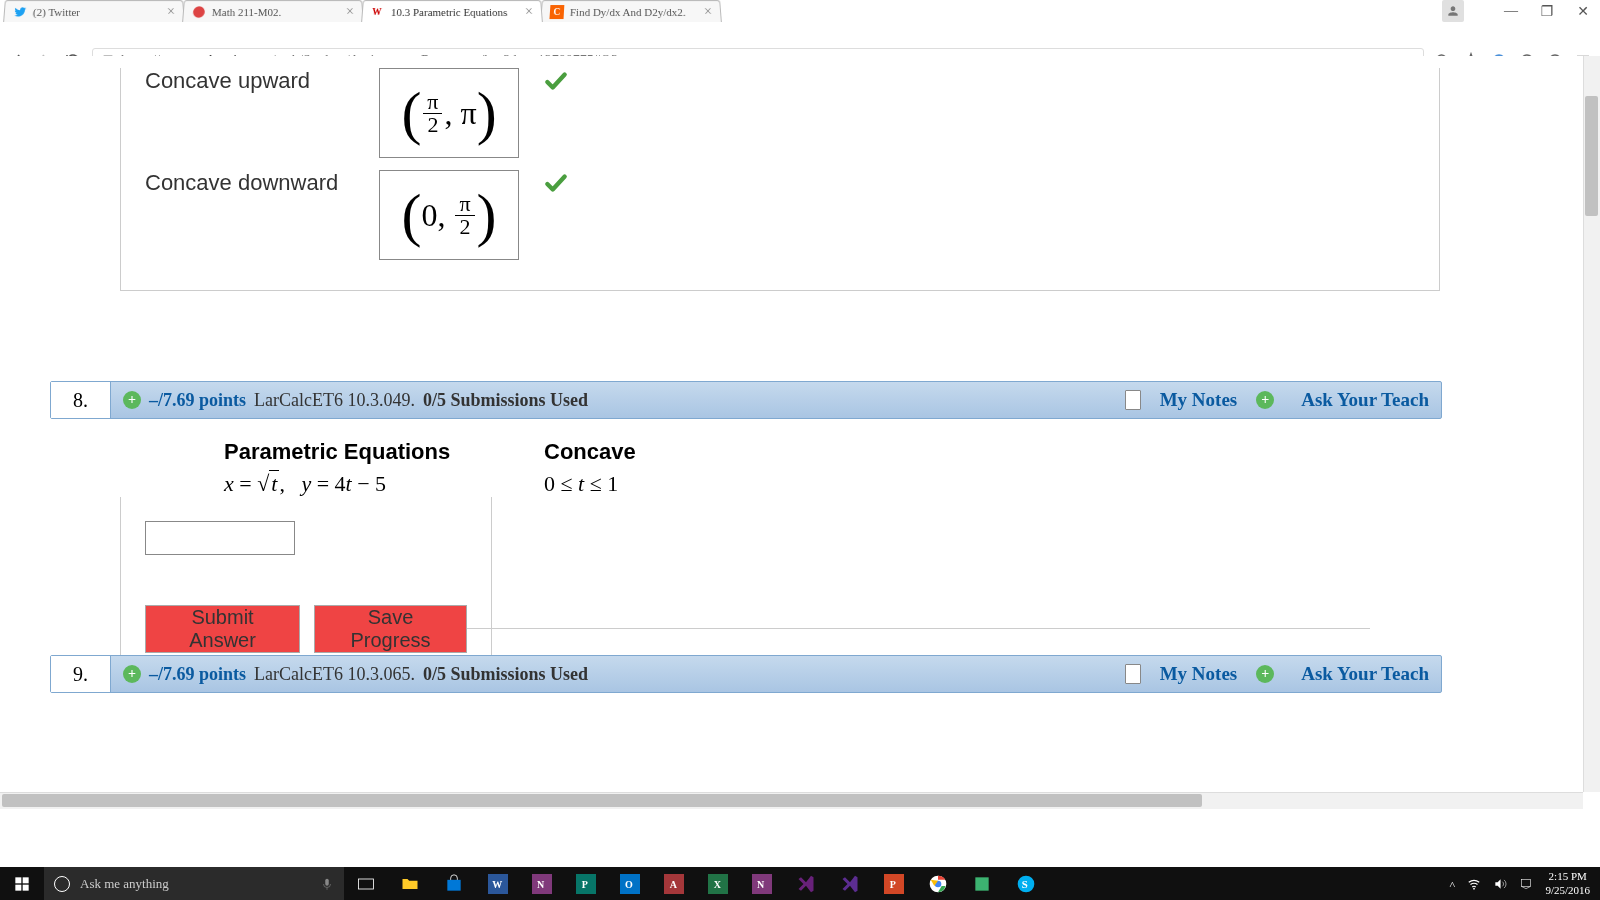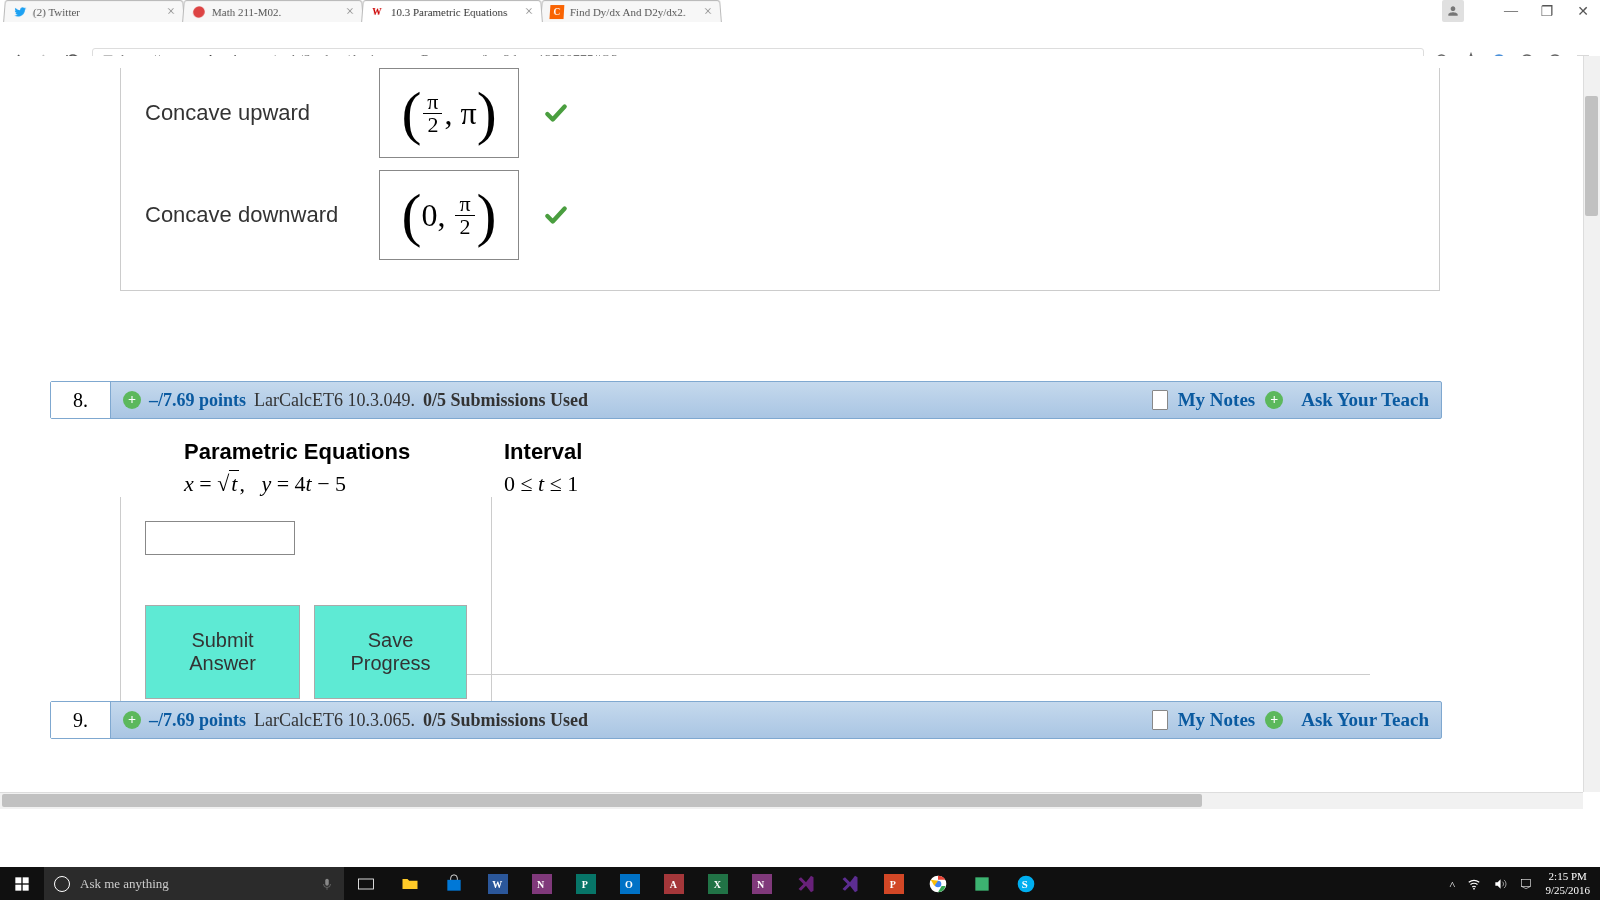--- a/index.html
+++ b/index.html
@@ -33,56 +33,56 @@
 .content-area { position: absolute; top: 56px; bottom: 108px; left:0; right:0; overflow: hidden; background:#fff;}
 .scroll-track-v { position:absolute; right:0; top:0; bottom:0; width:17px; background:#f1f1f1; border-left:1px solid #ddd;}
 .scroll-thumb-v { position:absolute; right:2px; width:13px; background:#c1c1c1; border-radius:2px; top: 40px; height: 120px;}
 .scroll-track-h { position:absolute; left:0; right:17px; bottom:91px; height:17px; background:#f1f1f1; border-top:1px solid #ddd;}
 .scroll-thumb-h { position:absolute; bottom:2px; height:13px; background:#c1c1c1; border-radius:2px; left:2px; width: 1200px;}
 
 .page { padding-left: 50px; padding-right: 17px; }
 
 
 .q7-box { margin-left: 70px; border-left: 1px solid #ccc; border-right: 1px solid #ccc; border-bottom: 1px solid #ccc; padding: 0 24px 30px 24px; width: 1320px; }
-.concave-row { display: flex; align-items: center; gap: 24px; margin-top: 12px; }
+.concave-row { display: flex; align-items: flex-start; gap: 24px; margin-top: 12px; }
 .concave-label { font-size: 22px; color: #333; width: 210px; font-family: Verdana, sans-serif;}
 .math-box { border: 1px solid #888; padding: 8px 20px; font-size: 32px; font-family: 'Times New Roman', serif; display:flex; align-items:center; min-width:140px; justify-content:center; height: 90px;}
 .paren { font-size: 60px; font-weight: 100; line-height: 0.8;}
 .frac { display: inline-flex; flex-direction: column; align-items: center; font-size: 22px; vertical-align: middle; margin: 0 2px;}
 .frac .num { border-bottom: 1px solid #000; padding: 0 4px; line-height:1;}
 .frac .den { padding: 0 4px; line-height:1;}
 
 
 .q-header { margin-top: 90px; display: flex; align-items: center; background: linear-gradient(#c5d9ed, #a9c5e3); border: 1px solid #7fa8d0; border-radius: 2px; height: 38px; padding: 0 12px; font-size: 18px; width: 1392px;}
 .q-header.q9 { margin-top: 26px; }
 .q-num-cell { width: 60px; background: #fff; height: 100%; display:flex; align-items:center; justify-content:center; font-size: 20px; font-weight: normal; margin-left: -12px; margin-right: 12px; border-right: 1px solid #7fa8d0;}
 .plus-circle { width: 18px; height: 18px; background: #5cb85c; border-radius: 50%; color: #fff; display: inline-flex; align-items: center; justify-content: center; font-size: 14px; font-weight: bold; margin-right: 8px; line-height:1;}
 .points { color: #0a5aa0; font-weight: bold; margin-right: 8px; }
 .ref { color: #333; margin-right: 8px; }
 .subs { color: #333; font-weight: bold; }
-.q-header-right { margin-left: auto; display: flex; align-items: center; gap: 10px; }
+.q-header-right { margin-left: auto; display: flex; align-items: center; gap: 19px; }
 .note-ico { width: 16px; height: 20px; background: #fff; border: 1px solid #888; border-radius: 1px; }
 .mynotes { color: #0a5aa0; font-weight: bold; font-size: 19px;}
 .ask { color: #0a5aa0; font-weight: bold; font-size: 19px;}
 
 
 .q-body { margin-left: 70px; border-left: 1px solid #ccc; border-right: 1px solid #ccc; border-bottom: 1px solid #ccc; padding: 20px 24px 20px 24px; width: 372px; border-top:none;}
 .q-body-wide { margin-left: 70px; padding: 20px 24px 4px 24px; width: 1320px;}
 .prompt { font-size: 22px; color: #222; font-family: Verdana, sans-serif; margin-bottom: 18px;}
-.eq-table { margin-left: 40px; }
+.eq-table { margin-left: 80px; }
 .eq-headers { display: flex; gap: 40px; font-size: 22px; font-weight: bold; font-family: Verdana, sans-serif;}
 .eq-col1 { width: 280px; }
 .eq-row { display: flex; gap: 40px; font-size: 22px; font-family: 'Times New Roman', serif; font-style: italic; margin-top: 6px; align-items:center;}
 .eq-row .upright { font-style: normal; }
 .sqrt { display: inline-block; position: relative; }
 .sqrt::before { content: "√"; font-style: normal;}
 .sqrt .rad { border-top: 1px solid #000; padding: 0 2px; }
 .answer-input { width: 150px; height: 34px; border: 1px solid #888; margin-top: 24px; padding: 4px;}
 .btn-row { display: flex; gap: 14px; margin-top: 50px; }
-.wa-btn { background: #5eead4; border: 1px solid #aaa; padding: 23px 14px; font-size: 20px; color: #333; cursor: pointer; font-family: Verdana, sans-serif;}
+.wa-btn { background: #ef4444; border: 1px solid #aaa; padding: 0 14px; font-size: 20px; color: #333; cursor: pointer; font-family: Verdana, sans-serif;}
 hr.divider { border: none; border-top: 1px solid #ccc; margin-left: 370px; margin-top: -46px; width: 950px;}
 
 
 .taskbar { position: absolute; bottom: 0; left: 0; right: 0; height: 33px; background: #101010; display: flex; align-items: center; color: #fff; }
 .start { width: 44px; height: 100%; display: flex; align-items: center; justify-content: center; }
 .start svg { width: 16px; height: 16px; }
 .cortana { flex: 0 0 300px; height: 100%; background: #2b2b2b; display: flex; align-items: center; padding: 8px 10px; gap: 10px; color: #ccc; font-size: 13px;}
 .cortana .circle { width: 16px; height: 16px; border: 1.5px solid #fff; border-radius: 50%; }
 .cortana .mic { margin-left: auto; }
 .task-icons { display: flex; height: 100%; align-items: center; }
@@ -234,21 +234,21 @@
         <span class="mynotes">My Notes</span>
         <span class="plus-circle">+</span>
         <span class="ask">Ask Your Teach</span>
       </div>
     </div>
 
     <div class="q-body-wide">
       <div class="eq-table">
         <div class="eq-headers">
           <div class="eq-col1">Parametric Equations</div>
-          <div>Interval</div>
+          <div>Concave</div>
         </div>
         <div class="eq-row">
           <div class="eq-col1">
             x <span class="upright">=</span> <span class="sqrt"><span class="rad">t</span></span><span class="upright">,</span>&nbsp;&nbsp;&nbsp;y <span class="upright">= 4</span>t <span class="upright">− 5</span>
           </div>
           <div><span class="upright">0 ≤ </span>t<span class="upright"> ≤ 1</span></div>
         </div>
       </div>
     </div>
     <div class="q-body" style="margin-top:-4px; border-top:none; padding-top:0;">

